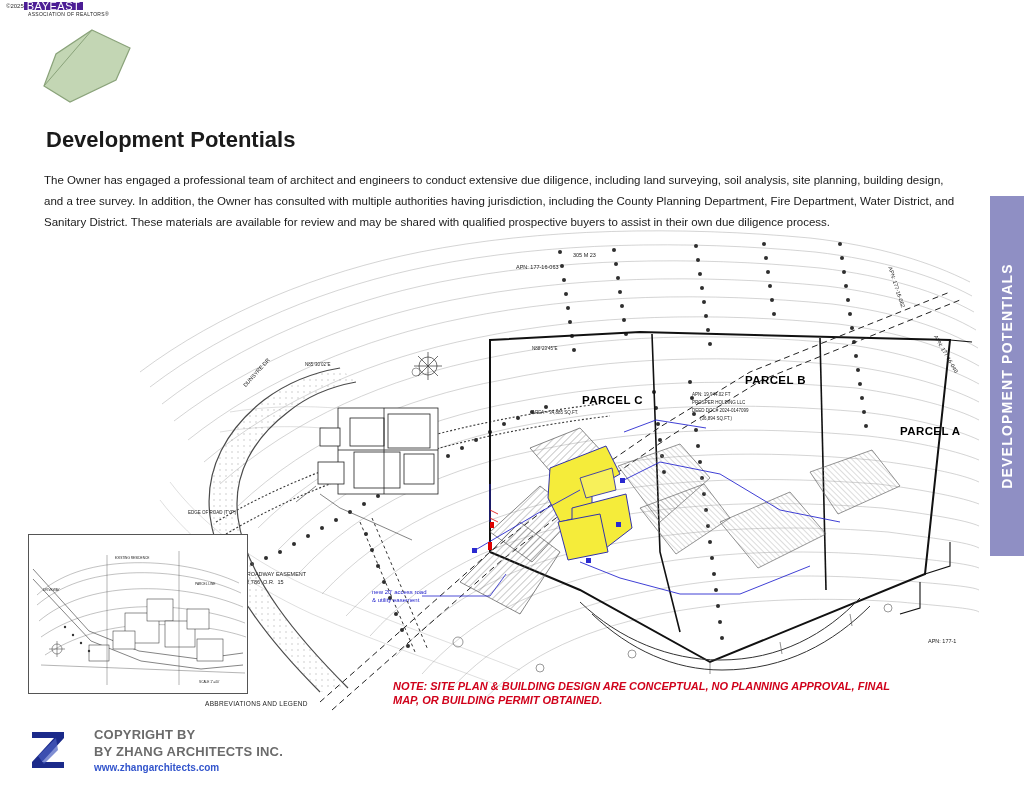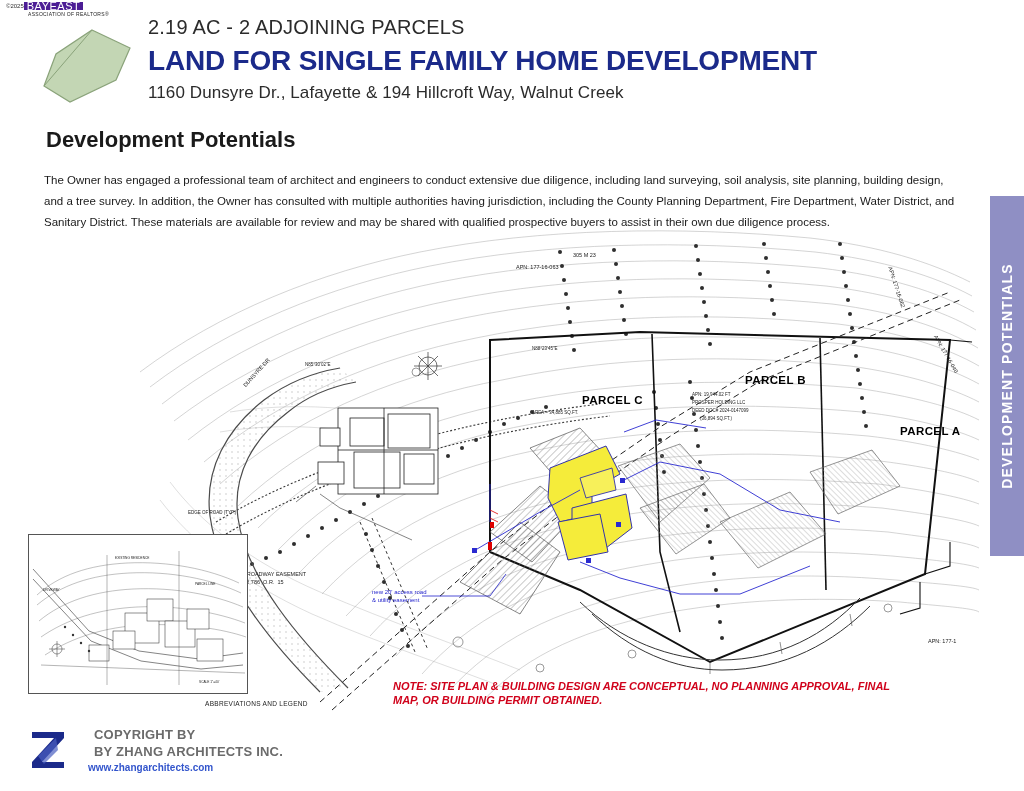--- a/index.html
+++ b/index.html
@@ -231,21 +231,21 @@
     left: 66px;
     top: 0px;
     font-size: 13px;
     font-weight: bold;
     color: #6b6b6b;
     line-height: 17px;
     letter-spacing: 0.2px;
   }
   .foot-url {
     position: absolute;
-    left: 60px;
+    left: 66px;
     top: 36px;
     font-size: 10px;
     color: #3355cc;
     font-weight: bold;
   }
 </style>
 </head>
 <body>
 
 <div class="page">
@@ -255,25 +255,20 @@
     <div class="wm-sub">ASSOCIATION OF REALTORS®</div>
   </div>
 
   <div class="hdr-shape">
     <svg width="110" height="80" viewBox="0 0 110 80">
       <polygon points="62,4 100,22 86,54 40,76 14,60 26,28" fill="#c3d6b4" stroke="#8aa37a" stroke-width="1.2"></polygon>
       <line x1="14" y1="60" x2="62" y2="4" stroke="#8aa37a" stroke-width="1"></line>
     </svg>
   </div>
 
-  <div class="hdr-text">
-    <div class="hdr-line1">2.19 AC - 2 ADJOINING PARCELS</div>
-    <div class="hdr-line2">LAND FOR SINGLE FAMILY HOME DEVELOPMENT</div>
-    <div class="hdr-line3">1160 Dunsyre Dr., Lafayette  &amp; 194 Hillcroft Way, Walnut Creek</div>
-  </div>
 
   <div class="sect-title">Development Potentials</div>
 
   <div class="body-par">The Owner has engaged a professional team of architect and engineers to conduct extensive due diligence, including land surveying, soil analysis, site planning, building design, and a tree survey. In addition, the Owner has consulted with multiple authorities having jurisdiction, including the County Planning Department, Fire Department, Water District, and Sanitary District. These materials are available for review and may be shared with qualified prospective buyers to assist in their own due diligence process.</div>
 
   <div class="side-tab">
     <span>DEVELOPMENT POTENTIALS</span>
   </div>
 
   <div class="map-wrap">

